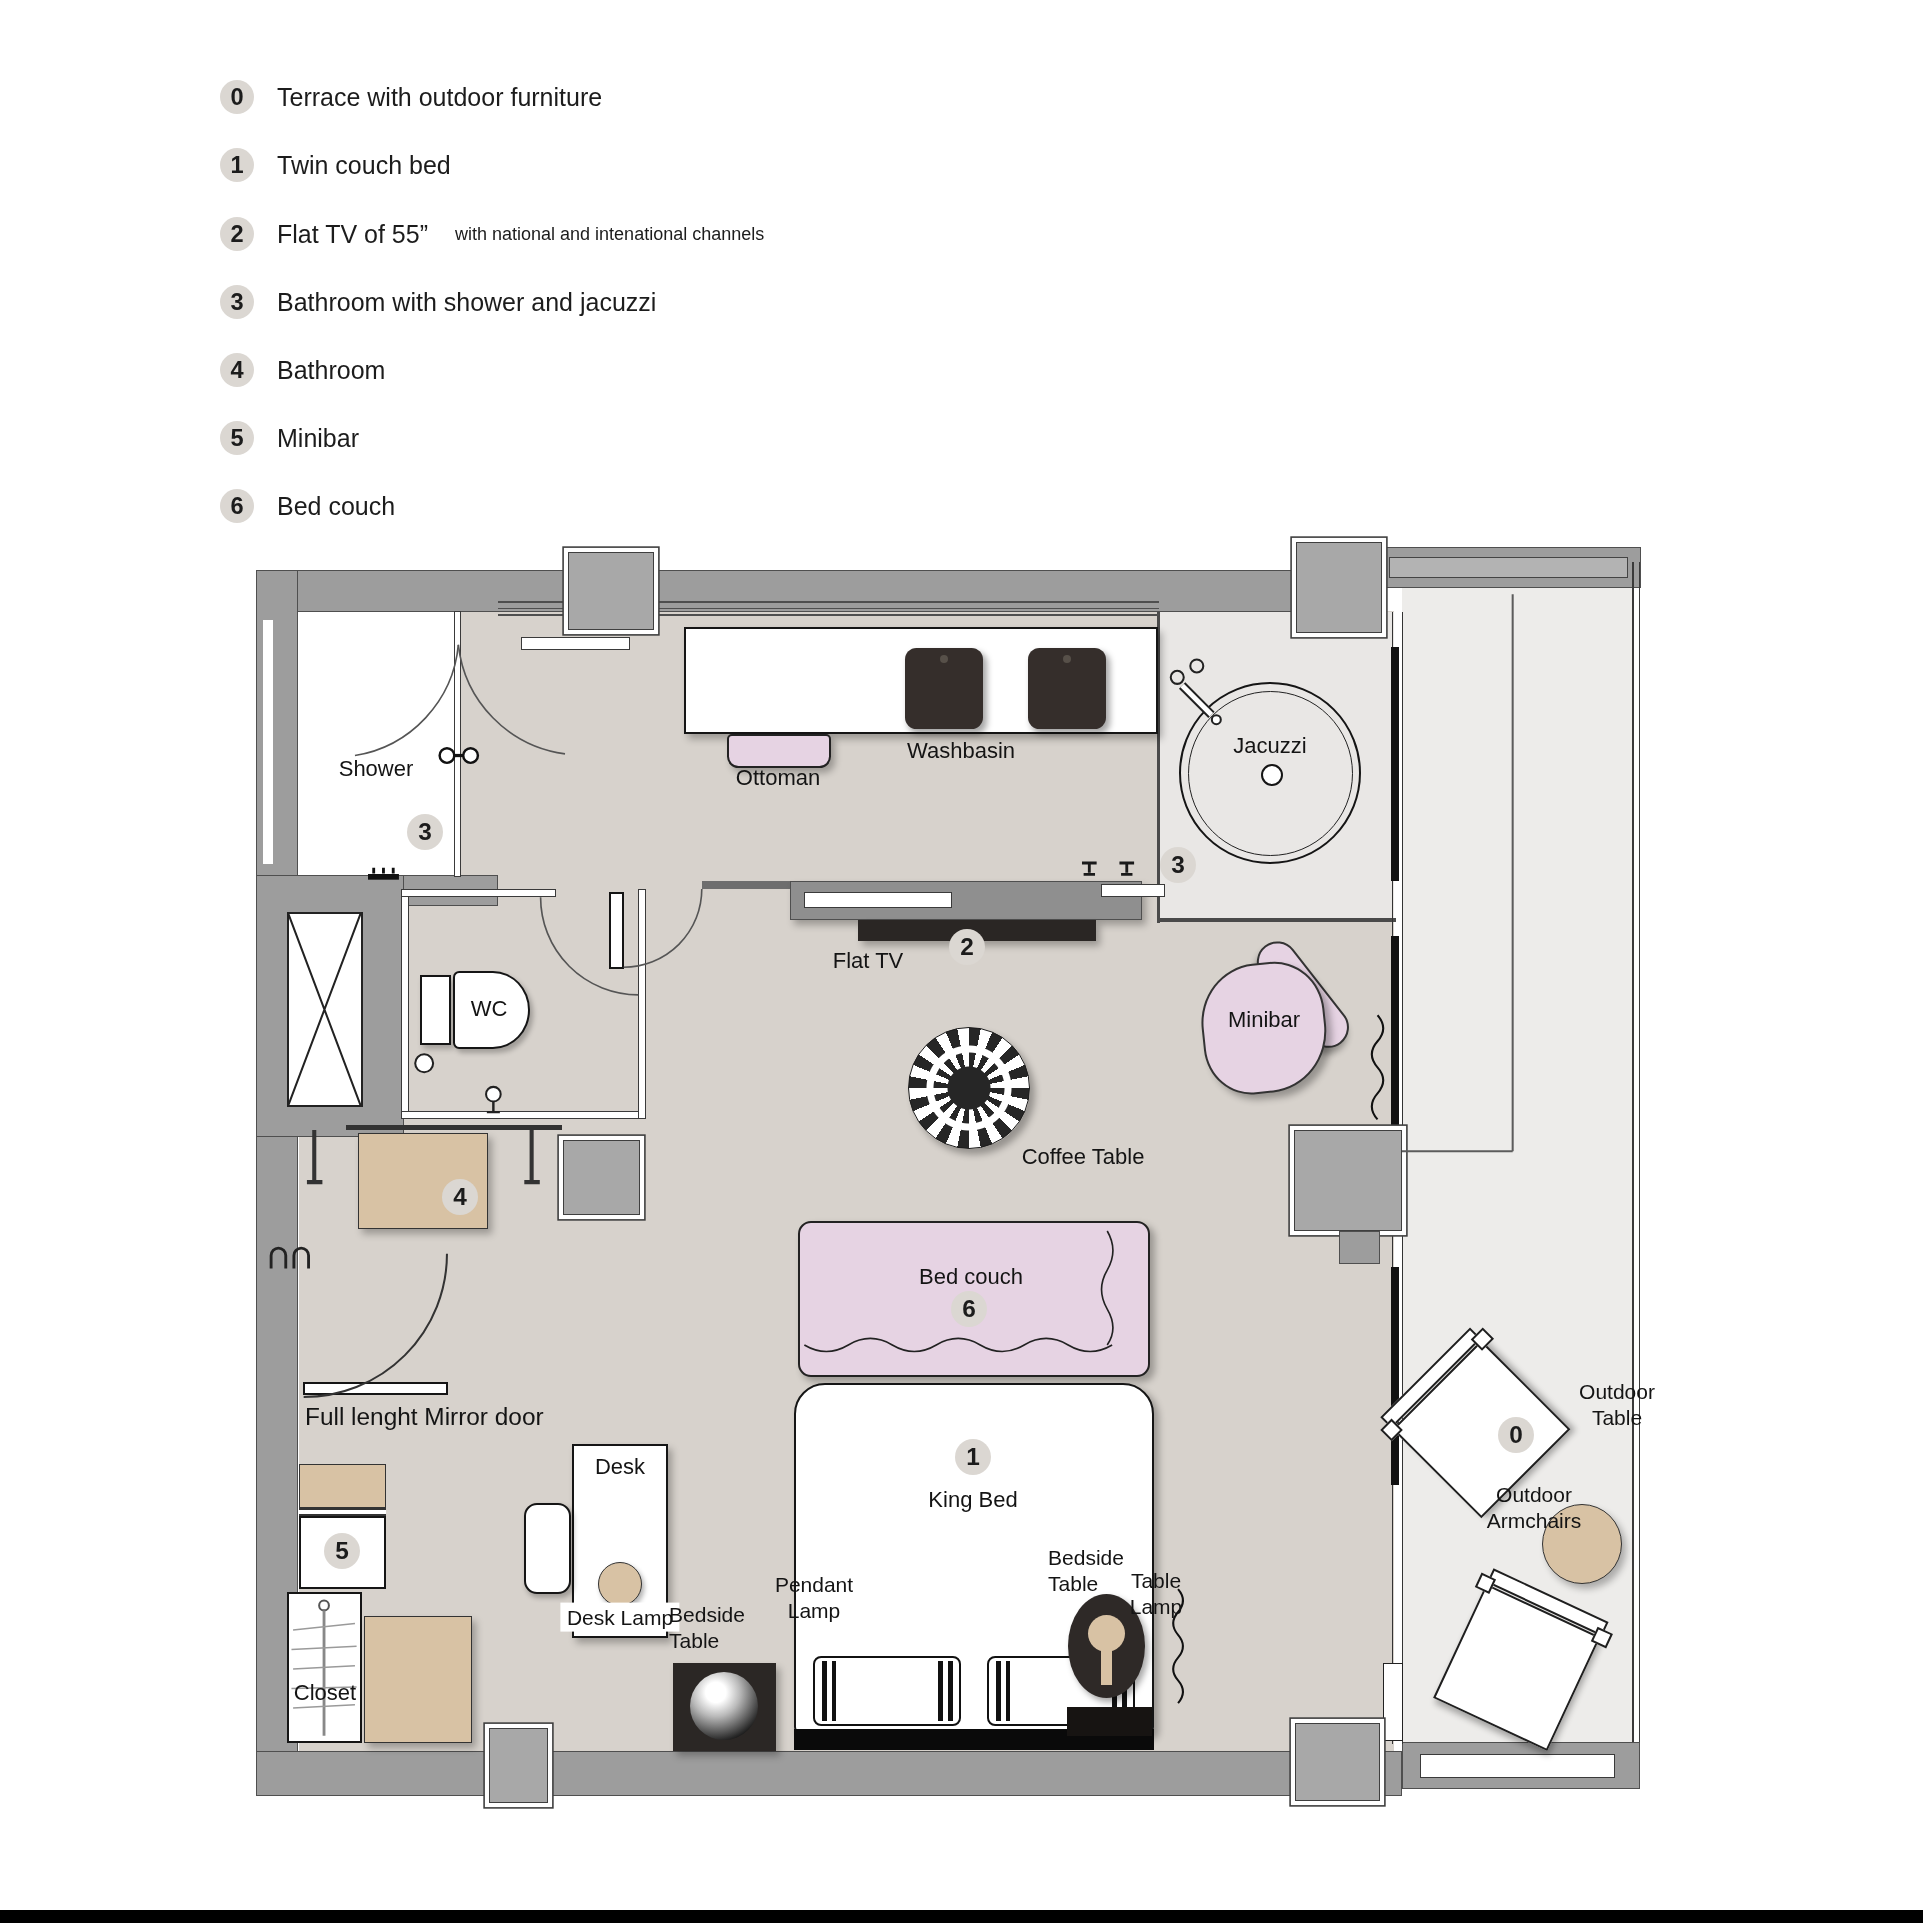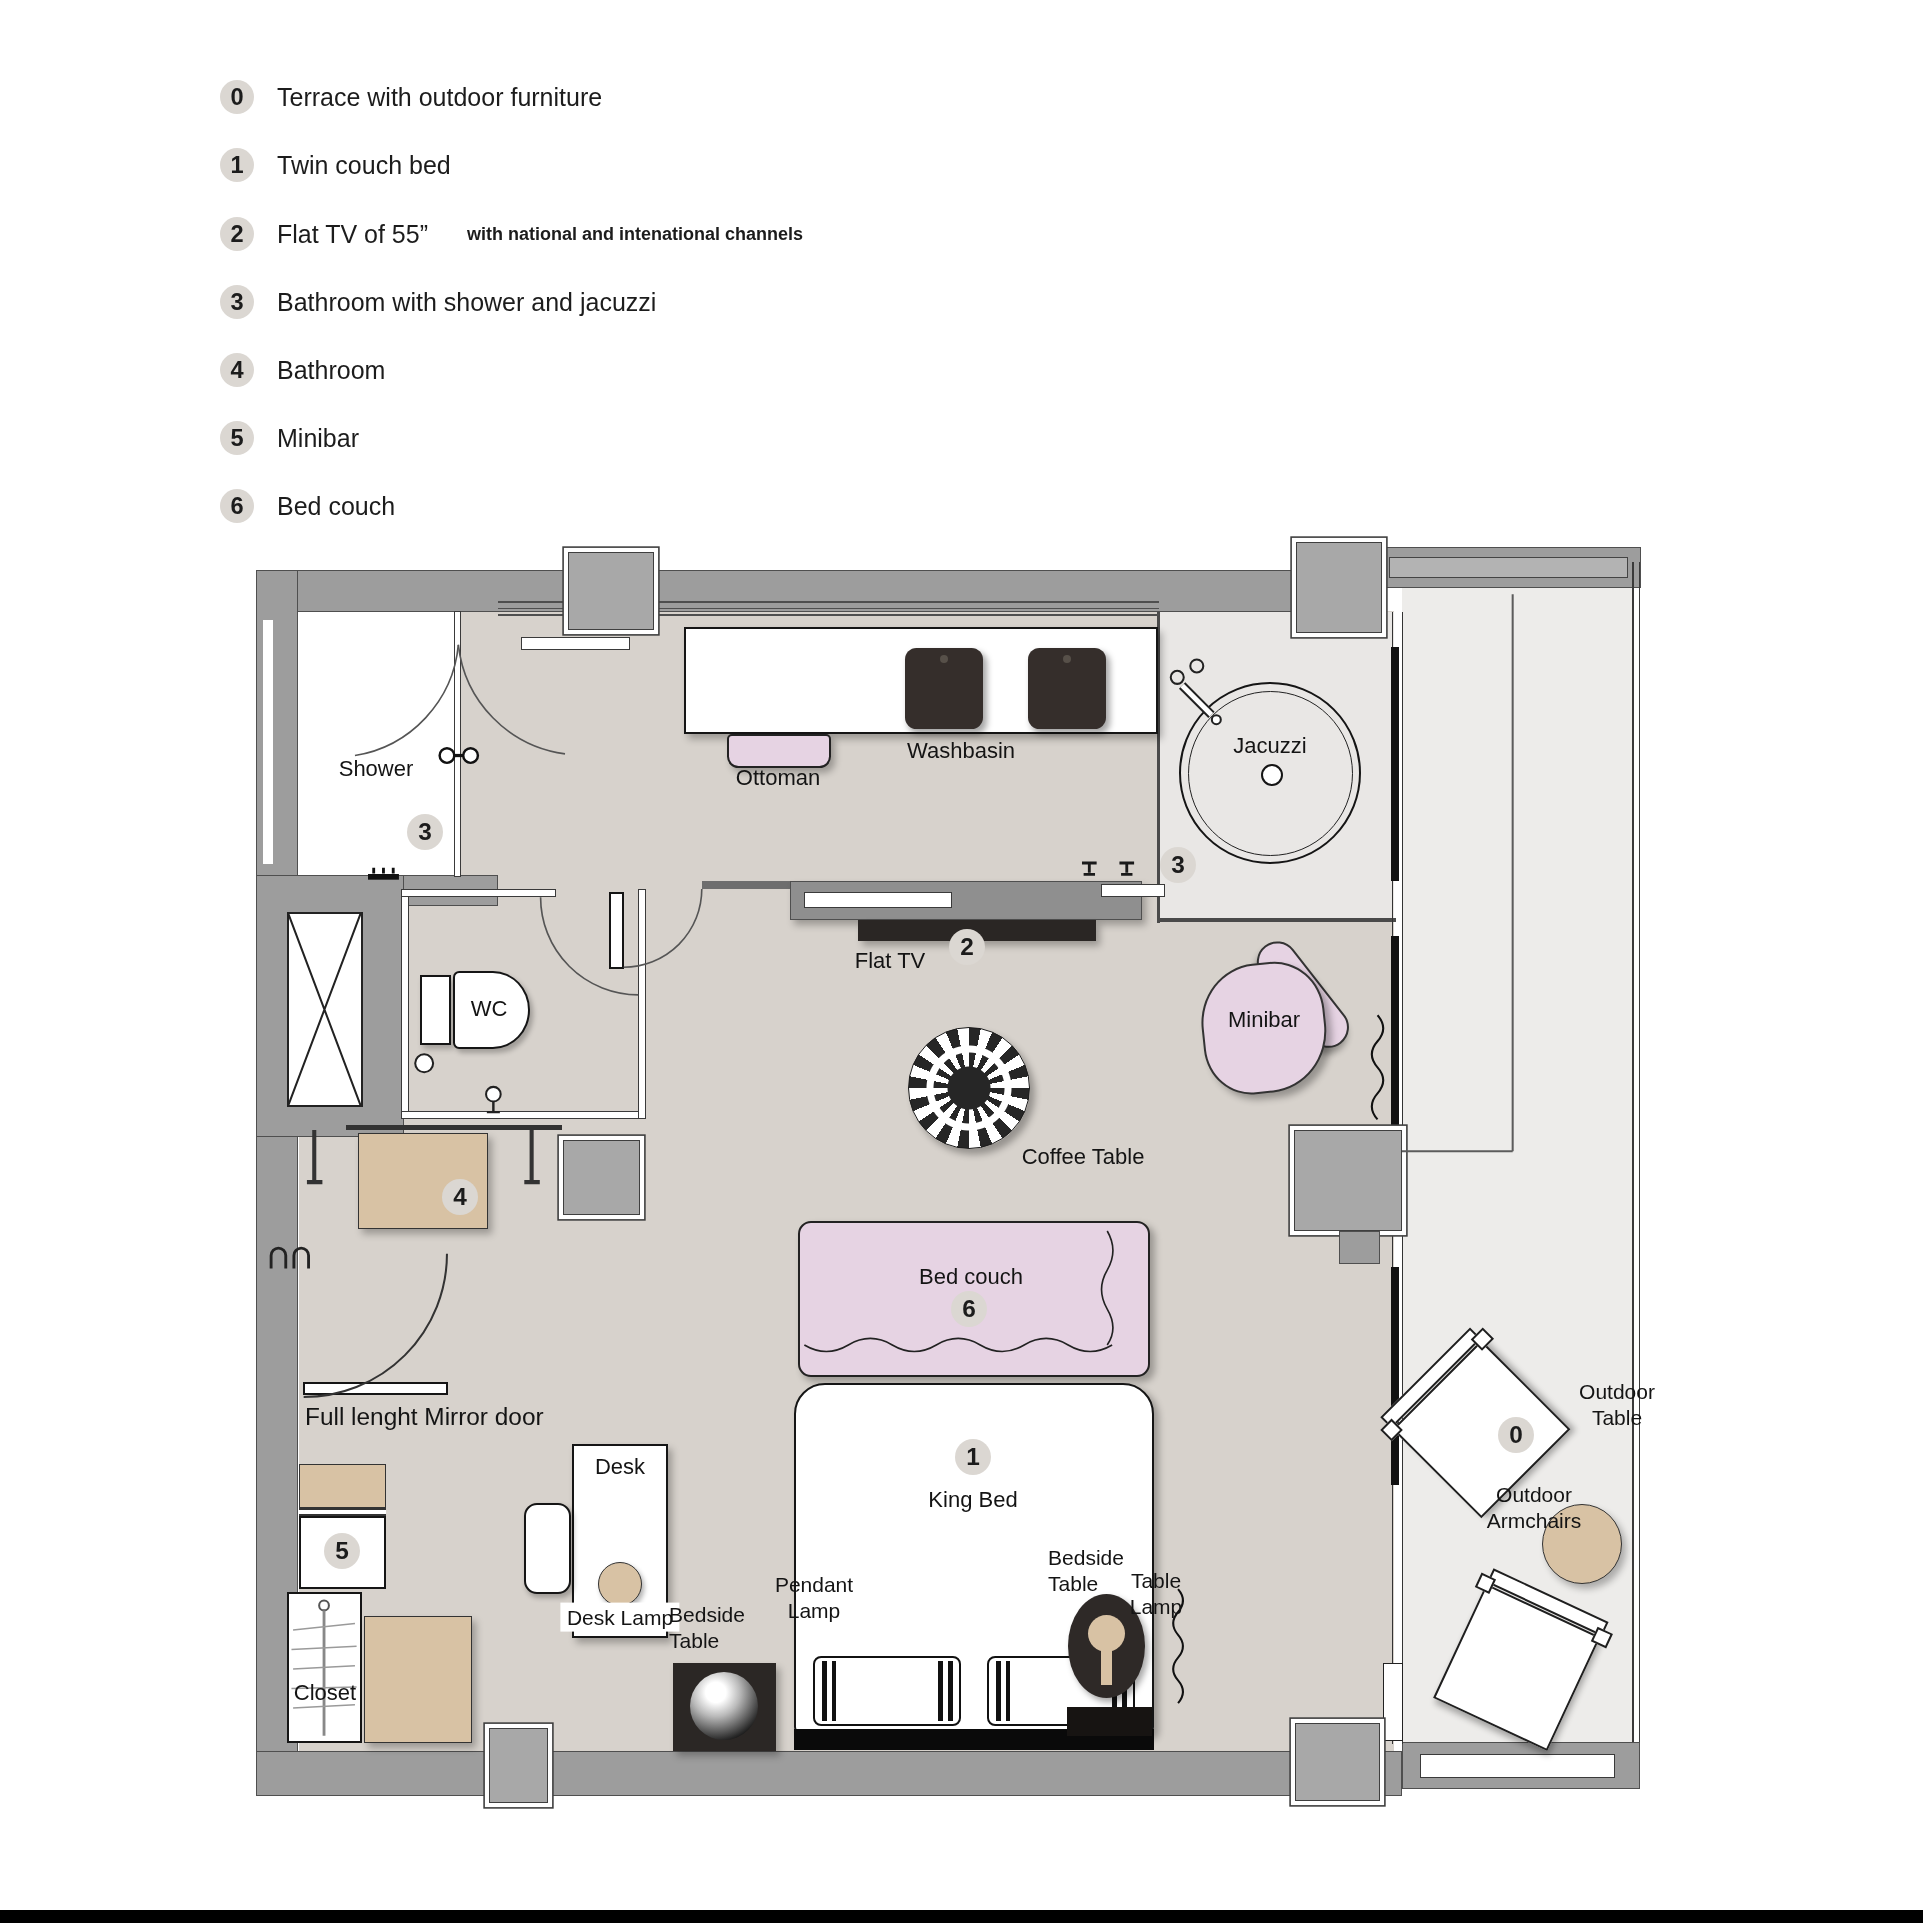--- a/index.html
+++ b/index.html
@@ -10,21 +10,21 @@
   html,body{margin:0;padding:0;width:1923px;height:1923px;background:var(--page_bg);
     font-family:"Liberation Sans", sans-serif;color:var(--ink);overflow:hidden;}
   #stage{position:absolute;left:0;top:0;width:1923px;height:1923px;}
   .abs{position:absolute;box-sizing:border-box;}
 
   
   .lrow{position:absolute;left:220px;display:flex;align-items:center;gap:23px;height:42px;}
   .lbadge{width:34px;height:34px;border-radius:50%;background:var(--badge_bg);
     display:flex;align-items:center;justify-content:center;font-weight:bold;font-size:23.6px;flex:0 0 auto;}
   .ltext{font-size:25px;white-space:nowrap;}
-  .lsuffix{font-size:18px;white-space:nowrap;margin-left:16px;font-weight:bold;}
+  .lsuffix{font-size:18px;white-space:nowrap;margin-left:4px;}
 
   
   .wall{background:var(--wall);border:1.6px solid var(--wall_line);}
   .thinwall{background:#ffffff;border:1.6px solid #3a3a3a;}
   .col{background:#a8a8a8;border:1.6px solid #3f3f3f;box-shadow:0 0 0 4.1px #ffffff,0 0 0 5.7px #3f3f3f;}
   .floor-room{background:var(--floor);}
   .floor-bath{background:var(--bath_floor);}
   .floor-terrace{background:var(--terrace_floor);}
   .winband{background:repeating-linear-gradient(180deg,var(--wall_line) 0 1.6px,transparent 1.6px 6.5px,var(--wall_line) 6.5px 8.1px,transparent 8.1px 13px,var(--wall_line) 13px 14.7px,transparent 14.7px 16.3px);}
   .slot{background:#ffffff;border:1.6px solid #3a3a3a;}
@@ -312,21 +312,21 @@
       <path d="M 386 1388 V 1452 M 377 1452 H 396"></path>
       <path d="M 653 1388 V 1452 M 644 1452 H 663"></path>
     </g>
   </svg>
 
   <div class="lbl" style="left:376px;top:769px;">Shower</div>
   <div class="lbl" style="left:489px;top:1009px;">WC</div>
   <div class="lbl" style="left:961px;top:751px;">Washbasin</div>
   <div class="lbl" style="left:778px;top:778px;">Ottoman</div>
   <div class="lbl" style="left:1270px;top:746px;">Jacuzzi</div>
-  <div class="lbl" style="left:890px;top:961px;">Flat TV</div>
+  <div class="lbl" style="left:868px;top:961px;">Flat TV</div>
   <div class="lbl" style="left:1264px;top:1020px;">Minibar</div>
   <div class="lbl" style="left:1052px;top:1157px;margin-left:31px;">Coffee Table</div>
   <div class="lbl" style="left:971px;top:1277px;">Bed couch</div>
   <div class="lbl" style="left:973px;top:1500px;">King Bed</div>
   <div class="lbl lbl-left" style="left:305px;top:1417px;font-size:24.4px;">Full lenght Mirror door</div>
   <div class="lbl" style="left:620px;top:1467px;">Desk</div>
   <div class="lbl lbl-box" style="left:620px;top:1617px;font-size:21px;">Desk Lamp</div>
   <div class="lbl" style="left:707px;top:1628px;font-size:21px;text-align:left;">Bedside
 Table</div>
   <div class="lbl" style="left:814px;top:1598px;font-size:21px;">Pendant

